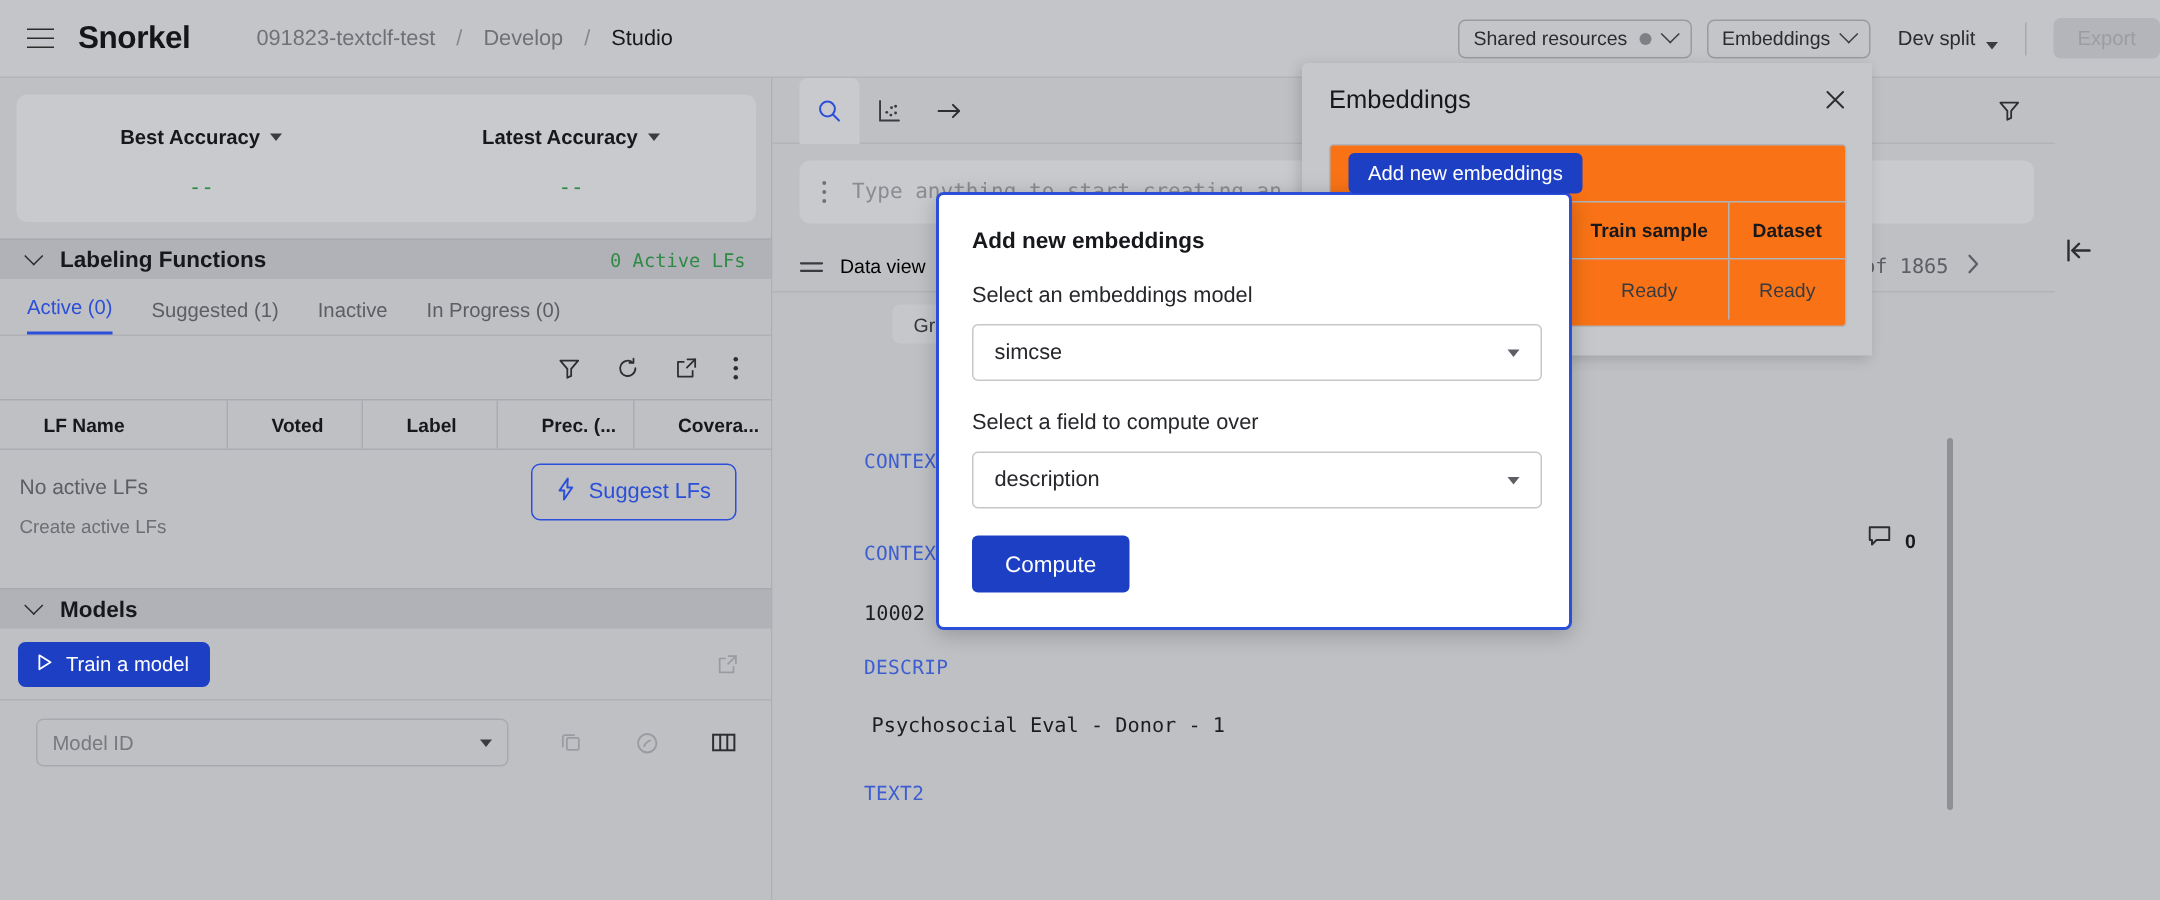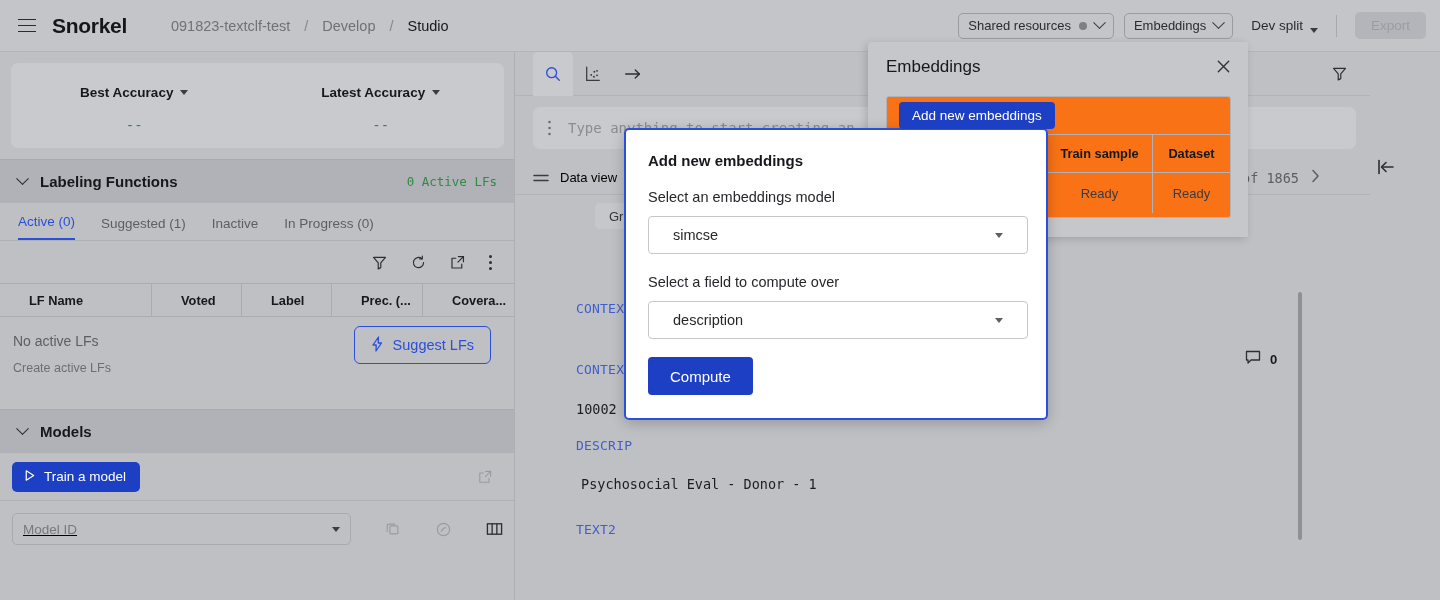--- a/index.html
+++ b/index.html
@@ -29,21 +29,21 @@
   .hamburger i:nth-child(2) { top: 6px; }
   .hamburger i:nth-child(3) { top: 12px; }
   .brand {
     margin-left: 16px; font-size: 21px; font-weight: 700; color: #15161a;
     letter-spacing: -0.3px;
   }
   .crumbs { margin-left: 44px; display: flex; align-items: center; gap: 14px; font-size: 14.5px; }
   .crumbs .cr { color: #6f7176; }
   .crumbs .cr.active { color: #17181c; }
   .crumbs .sep { color: #86888d; }
-  .hdr-right { margin-left: auto; display: flex; align-items: center; gap: 10px; padding-right: 14px; }
+  .hdr-right { margin-left: auto; display: flex; align-items: center; gap: 10px; }
   .pill {
     height: 26px; border: 1px solid #9a9ba0; border-radius: 5px;
     display: flex; align-items: center; gap: 8px; padding: 0 9px;
     font-size: 13px; color: #2b2c30; background: transparent; cursor: pointer;
   }
   .dot { width: 8px; height: 8px; border-radius: 50%; background: #7e8085; display: inline-block; }
   .chev {
     width: 0; height: 0; border-left: 4.5px solid transparent; border-right: 4.5px solid transparent;
     border-top: 5px solid #3b3c40;
   }
@@ -59,21 +59,21 @@
   #left { position: absolute; top: 52px; left: 0; width: 515px; height: 548px; background: #bfc0c4; }
   .acc-card {
     margin: 11px; height: 85px; background: #c9cacd; border-radius: 7px;
     display: flex; align-items: flex-start; padding-top: 20px;
   }
   .acc-col { flex: 1; text-align: center; }
   .acc-label { font-size: 13.5px; font-weight: 700; color: #17181c; display: inline-flex; align-items: center; gap: 7px; cursor: pointer; }
   .acc-val { margin-top: 16px; font-size: 14px; color: #2f8a45; font-family: "DejaVu Sans Mono", monospace; }
 
   .section-bar {
-    height: 44px; background: #b1b2b7; display: flex; align-items: center;
+    height: 27px; background: #b1b2b7; display: flex; align-items: center;
     padding: 0 18px; border-top: 1px solid #a9aaaf;
   }
   .caret-d { width: 9px; height: 9px; border-right: 1.6px solid #2a2b2f; border-bottom: 1.6px solid #2a2b2f; transform: rotate(45deg) translate(-2px,-2px); margin-right: 13px; cursor: pointer; }
   .section-title { font-size: 15px; font-weight: 700; color: #17181c; }
   .section-right { margin-left: auto; font-size: 12.5px; color: #2f8a45; font-family: "DejaVu Sans Mono", monospace; }
 
   .tabs { height: 38px; display: flex; align-items: flex-end; padding: 0 18px; gap: 26px; background: #bfc0c4; border-bottom: 1px solid #b0b1b6; }
   .tab { font-size: 13.5px; color: #5c5e63; padding-bottom: 9px; cursor: pointer; }
   .tab.sel { color: #2b4fd8; border-bottom: 2.5px solid #2b4fd8; font-weight: 400; }
 
@@ -89,21 +89,21 @@
     position: absolute; right: 24px; top: 9px; height: 38px; padding: 0 16px;
     border: 1px solid #2b4fd8; border-radius: 6px; background: transparent;
     color: #2b4fd8; font-size: 14.5px; display: flex; align-items: center; gap: 9px; cursor: pointer;
   }
 
   .train-row { height: 48px; display: flex; align-items: center; padding: 16px 12px; border-bottom: 1px solid #b0b1b6; }
   .train-btn {
     height: 30px; padding: 0 14px 0 11px; border-radius: 5px; background: #1d3fc4; color: #fff;
     font-size: 13.5px; display: flex; align-items: center; gap: 8px; cursor: pointer; border: none;
   }
-  .model-row { height: 56px; display: flex; align-items: center; padding: 0 12px; gap: 34px; text-decoration: underline; }
+  .model-row { height: 56px; display: flex; align-items: center; padding: 0 24px; gap: 34px; }
   .model-select {
     width: 362px; height: 32px; border: 1px solid #a9aaaf; border-radius: 5px;
     display: flex; align-items: center; padding: 0 10px; font-size: 13.5px; color: #77797e; cursor: pointer;
   }
   .model-select .chev { margin-left: auto; }
 
   
   #main { position: absolute; top: 52px; left: 515px; width: 855px; height: 548px; background: #bfc0c4; }
   .m-toolbar { height: 44px; display: flex; align-items: center; padding-left: 18px; border-bottom: 1px solid #b2b3b8; }
   .m-tab { width: 40px; height: 44px; display: flex; align-items: center; justify-content: center; cursor: pointer; }
@@ -162,21 +162,21 @@
   }
   #modal {
     position: absolute; left: 624px; top: 128px; width: 424px; height: 292px;
     background: #fff; border: 2.5px solid #2b4fd8; border-radius: 5px;
     padding: 22px 22px 0 22px;
   }
   .modal-h { font-size: 15px; font-weight: 700; color: #17181c; }
   .modal-l { margin-top: 20px; font-size: 14.5px; color: #26272b; }
   .sel-box {
     margin-top: 11px; width: 380px; height: 38px; border: 1px solid #c6c7cb; border-radius: 4px;
-    display: flex; align-items: center; padding: 0 24px; font-size: 14.5px; color: #26272b; cursor: pointer; background: #fff;
+    display: flex; align-items: center; padding: 0 14px; font-size: 14.5px; color: #26272b; cursor: pointer; background: #fff;
   }
   .sel-box .caret { margin-left: auto; width: 0; height: 0; border-left: 4.5px solid transparent; border-right: 4.5px solid transparent; border-top: 5.5px solid #5d5f64; }
   .compute-btn {
     margin-top: 18px; height: 38px; padding: 0 22px; background: #1d3fc4; color: #fff;
     font-size: 15px; border: none; border-radius: 4px; cursor: pointer;
   }
 </style>
 </head>
 <body>
 

